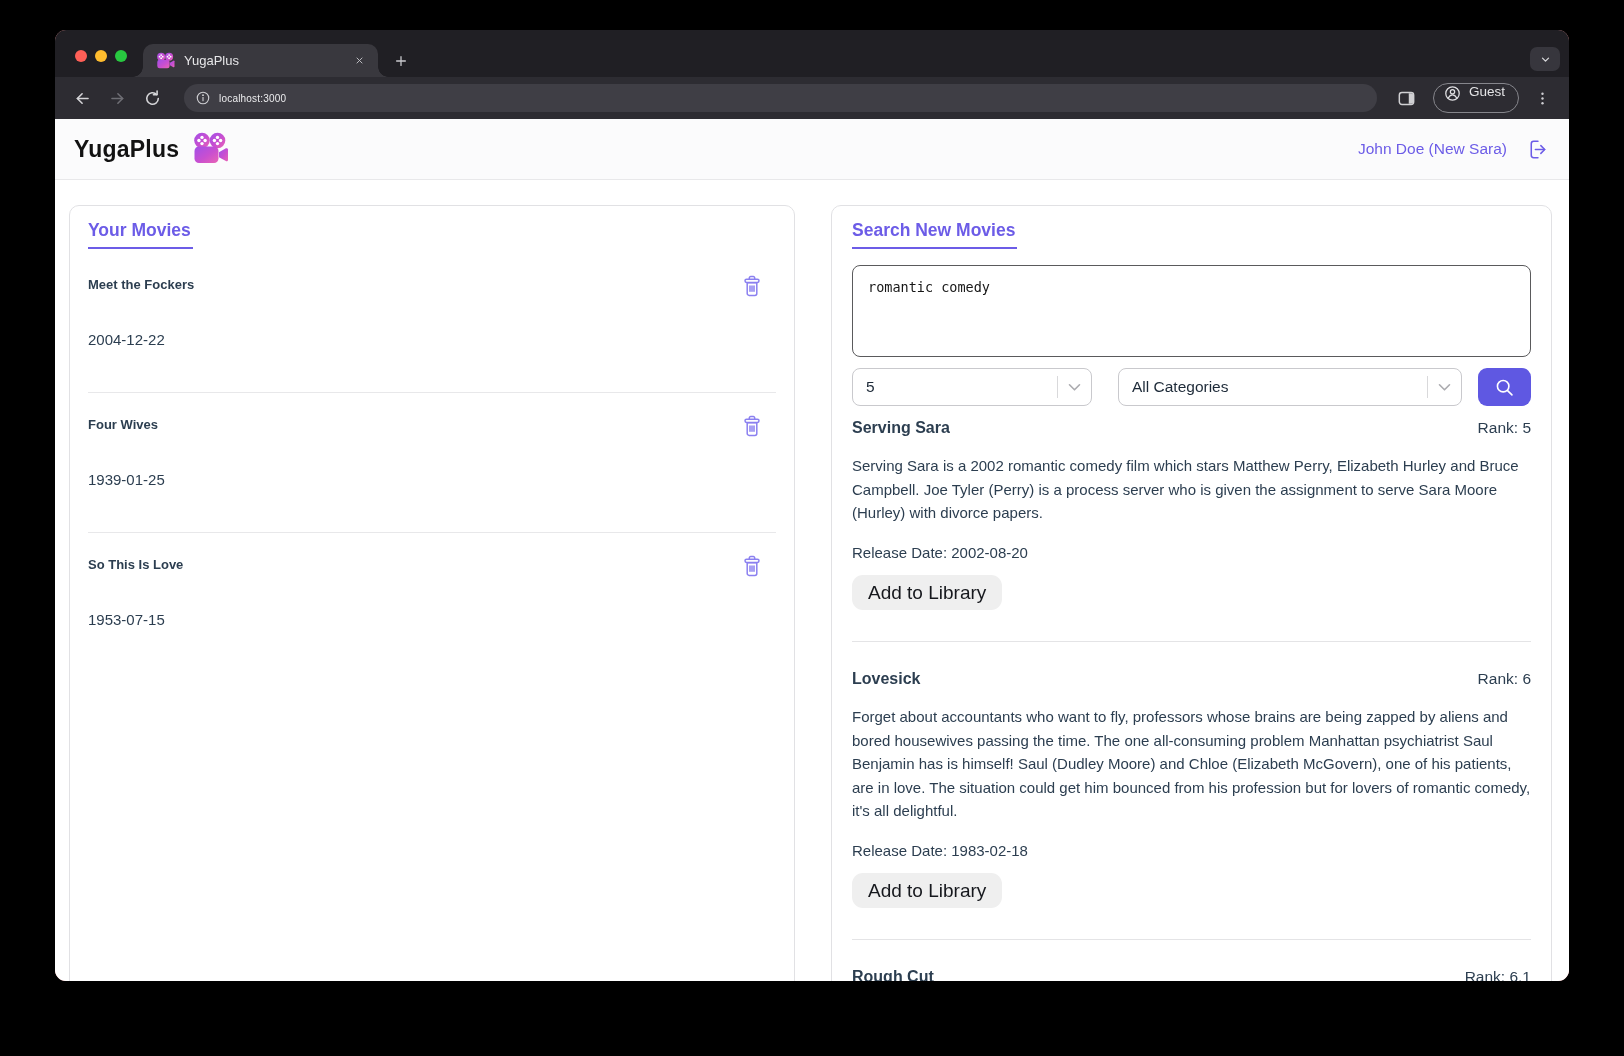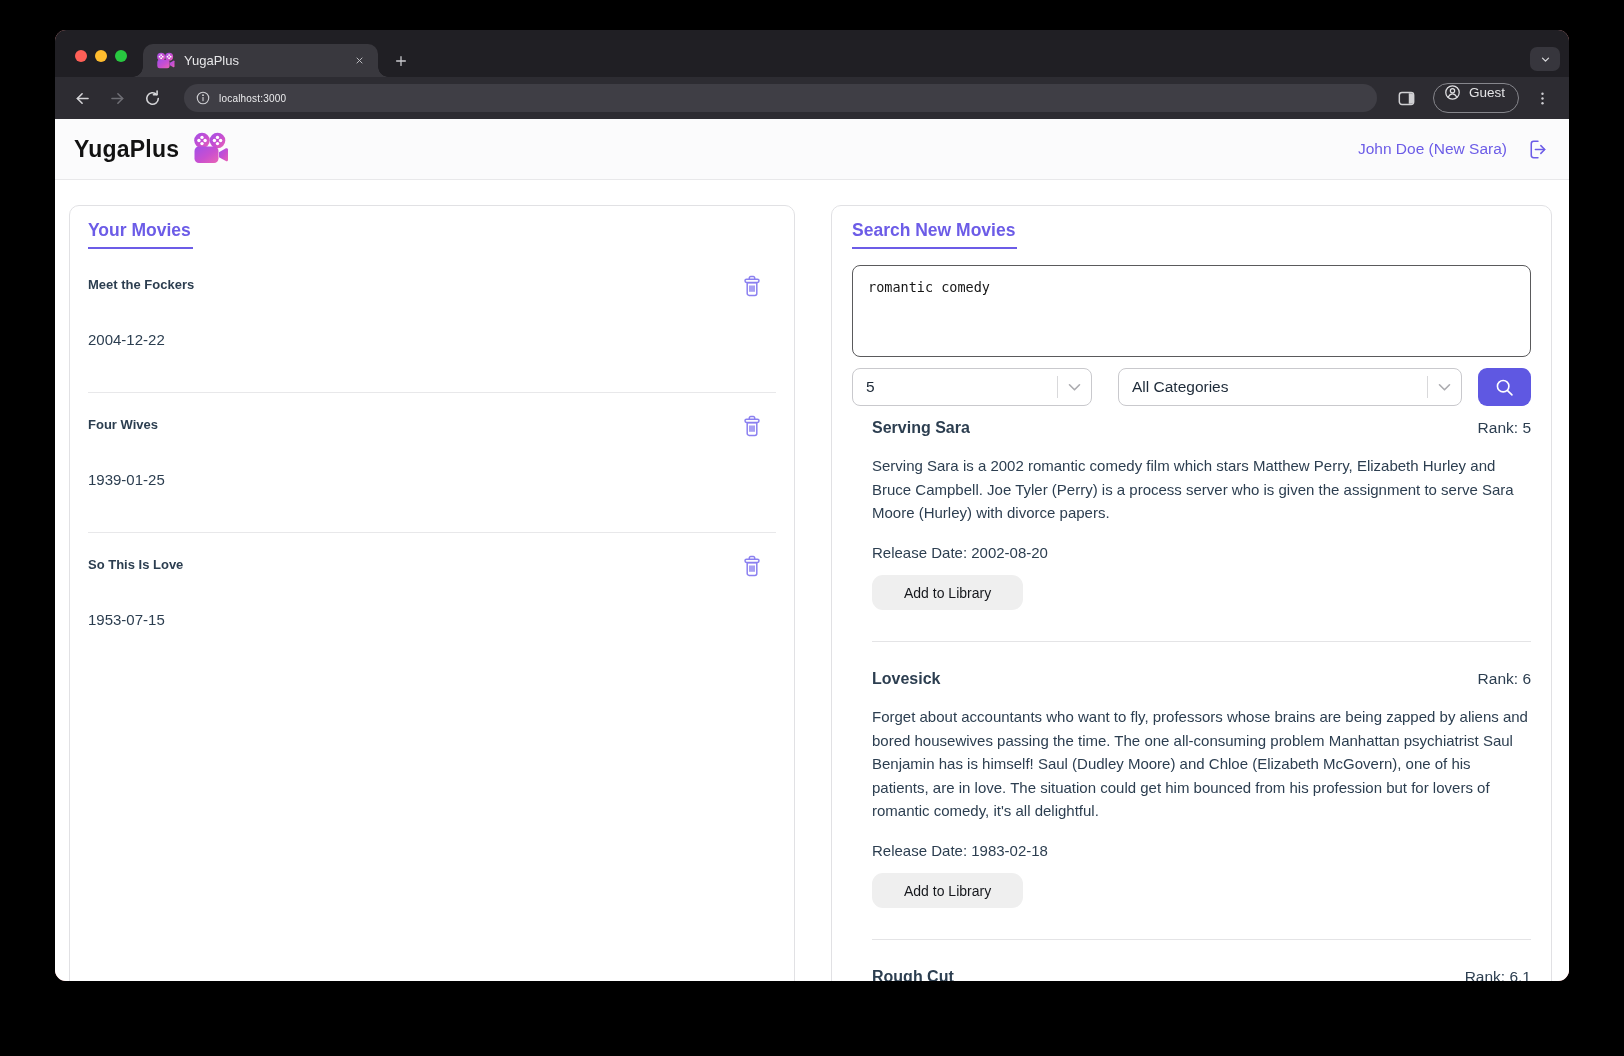--- a/index.html
+++ b/index.html
@@ -45,21 +45,21 @@
             background:none; border:none; cursor:pointer; margin-right:9px; }
   .nav-btn svg{ width:19px; height:19px; }
   .omnibox{ flex:1; height:28px; background:#3f3e45; border-radius:14px; display:flex;
             align-items:center; gap:8px; padding:0 11px; margin:0 16px 0 10px; }
   .omnibox svg{ width:16px; height:16px; flex:none; }
   .url-text{ font-size:10px; color:#ececee; letter-spacing:.2px; }
   .panel-btn{ width:28px; height:28px; display:flex; align-items:center; justify-content:center;
               background:none; border:none; cursor:pointer; }
   .panel-btn svg{ width:21px; height:21px; }
   .guest-chip{ height:30px; border:1px solid #86868c; border-radius:15px; display:flex;
-               align-items:center; gap:7px; padding:0 13px 12px 9px; margin:0 12px;
+               align-items:flex-start; gap:7px; padding:0 13px 12px 9px; margin:0 12px;
                background:none; cursor:pointer; }
   .guest-chip svg{ width:19px; height:19px; }
   .guest-label{ font-size:13.5px; color:#e4e4e6; }
   .menu-dots{ width:22px; height:26px; display:flex; align-items:center; justify-content:center;
               background:none; border:none; cursor:pointer; }
   .menu-dots svg{ width:17px; height:17px; }
 
   
   .app{ flex:1; min-height:0; background:#fff; display:flex; flex-direction:column; }
   .app-header{ height:61px; flex:none; background:#fbfbfc; border-bottom:1px solid #e8e8ea;
@@ -103,30 +103,30 @@
   .selectbox .sep{ width:1px; height:22px; background:#d9d9db; margin-left:auto; margin-right:10px; }
   .selectbox svg{ width:13px; height:9px; }
   .selectbox.limit{ width:240px; }
   .selectbox.category{ flex:1; margin-left:26px; }
   .search-button{ width:53px; height:38px; margin-left:16px; border:none; border-radius:9px;
                   background:var(--btn-purple); display:flex; align-items:center; justify-content:center;
                   cursor:pointer; flex:none; }
   .search-button svg{ width:21px; height:21px; }
 
   
-  .result-item{ padding-top:27px;margin-left:20px; }
+  .result-item{ padding-top:27px; }
   .result-item:first-of-type{ padding-top:12px; }
   .result-item.has-divider{ border-bottom:1px solid #e4e4e6; padding-bottom:31px; }
   .result-header{ display:flex; justify-content:space-between; align-items:baseline; }
   .result-title{ font-size:16px; font-weight:bold; color:var(--ink); line-height:20px; }
   .result-rank{ font-size:15.5px; color:var(--ink); line-height:20px; }
   .result-desc{ margin-top:16px; font-size:15px; line-height:23.5px; color:var(--ink); }
   .result-release{ margin-top:16px; font-size:15px; line-height:23.5px; color:var(--ink); }
-  .add-button{ margin-top:11px; height:35px; padding:0 32px; background:#efefef; border:none;
-               border-radius:11px; font-size:14px; color:#16181d; cursor:pointer;
+  .add-button{ margin-top:11px; height:35px; padding:0 16px; background:#efefef; border:none;
+               border-radius:11px; font-size:19px; color:#16181d; cursor:pointer;
                font-family:"Liberation Sans", sans-serif; }
 </style>
 </head>
 <body>
 
 <svg width="0" height="0" style="position:absolute">
   <defs>
     <linearGradient id="camGrad" x1="0" y1="0" x2="1" y2="1">
       <stop offset="0" stop-color="#a24fe8"></stop>
       <stop offset="0.55" stop-color="#c94fd0"></stop>

